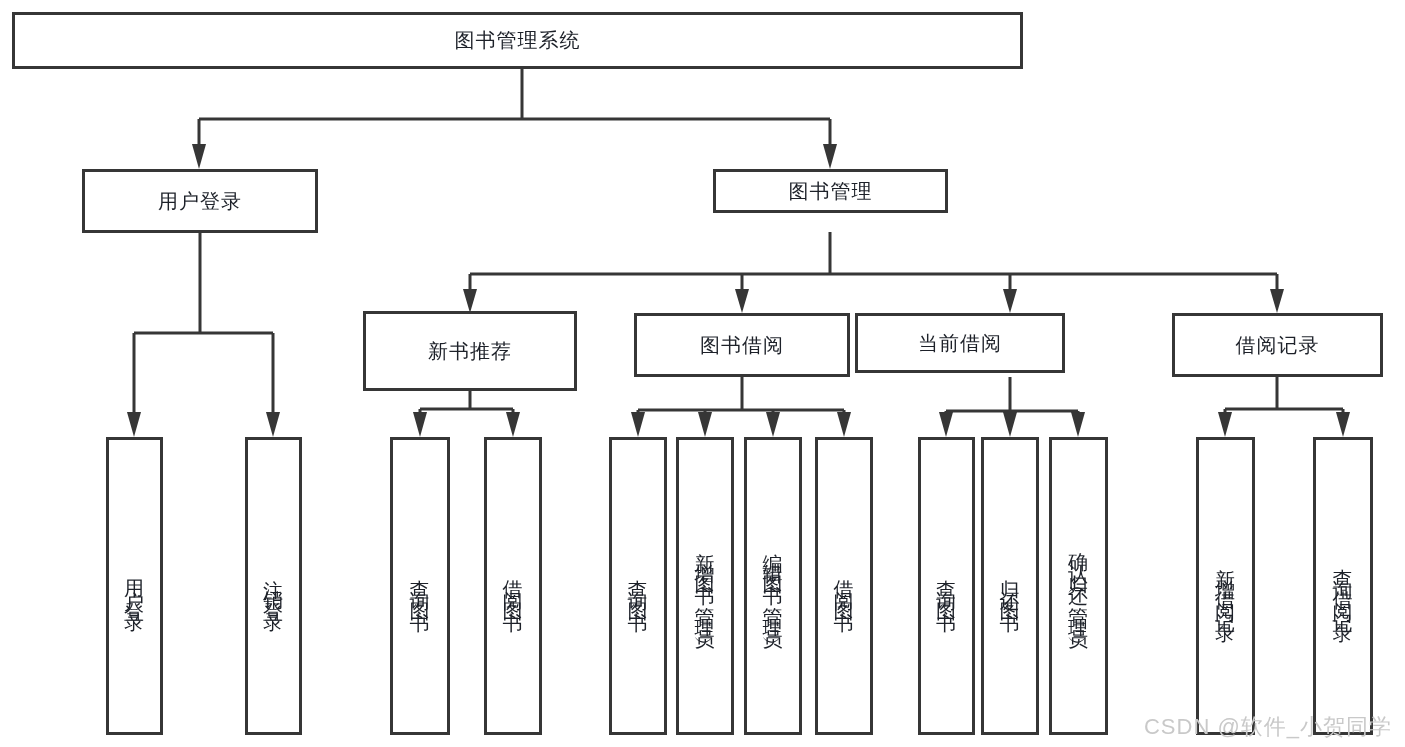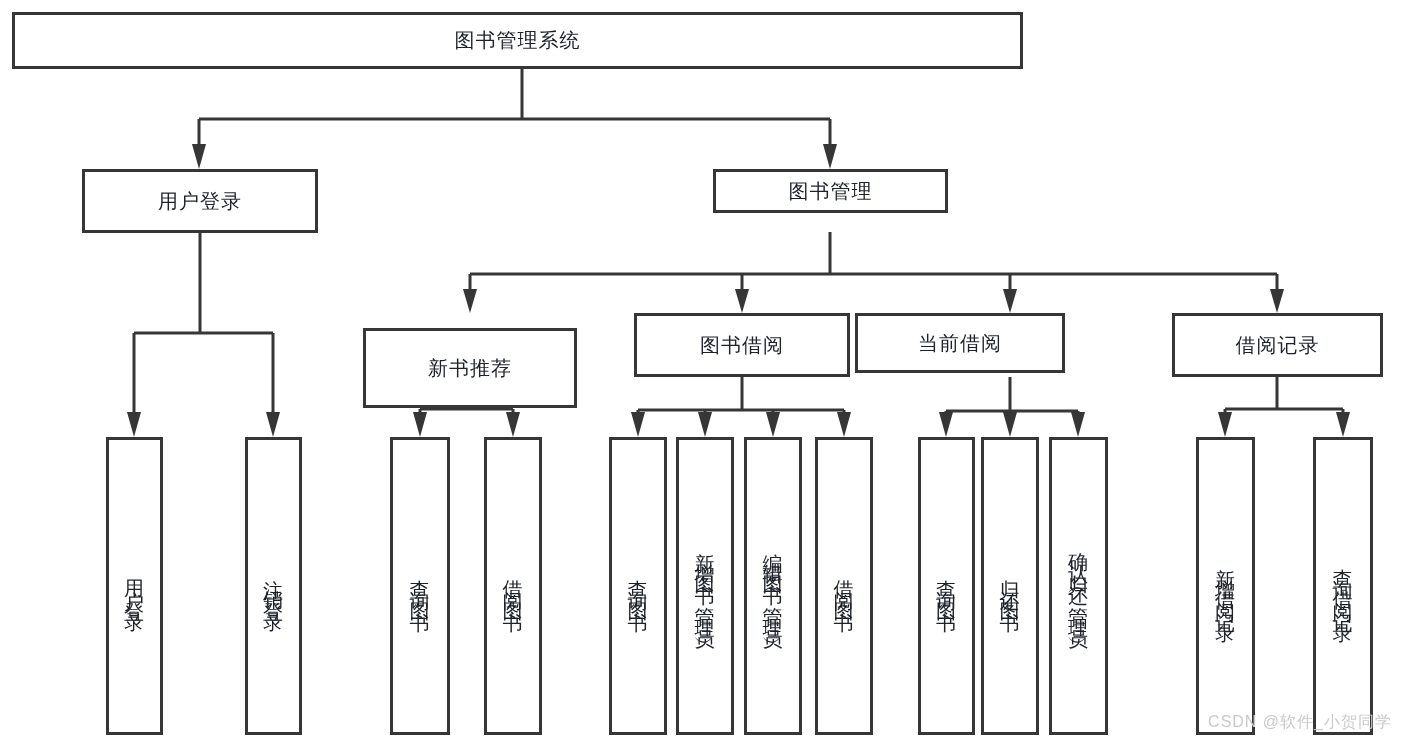--- a/index.html
+++ b/index.html
@@ -29,21 +29,21 @@
     writing-mode:vertical-rl;
     text-orientation:mixed;
     letter-spacing:11px;
     font-size:20px;
     line-height:1;
   }
   #watermark{
     position:absolute;
     right:13px;
     top:712px;
-    font-size:16px;
+    font-size:22px;
     color:#c9c9c9;
     letter-spacing:1px;
     z-index:3;
     white-space:nowrap;
   }
 </style>
 </head>
 <body>
 
 <div id="canvas">
@@ -103,21 +103,21 @@
       <polygon points="1218,412 1232,412 1225,437"></polygon>
       <polygon points="1336,412 1350,412 1343,437"></polygon>
     </g>
   </svg>
 
   <div class="box" style="left:12px;top:12px;width:1011px;height:57px">图书管理系统</div>
 
   <div class="box" style="left:82px;top:169px;width:236px;height:64px">用户登录</div>
   <div class="box" style="left:713px;top:169px;width:235px;height:44px">图书管理</div>
 
-  <div class="box" style="left:363px;top:328px;width:214px;height:80px">新书推荐</div>
+  <div class="box" style="left:363px;top:311px;width:214px;height:80px">新书推荐</div>
   <div class="box" style="left:634px;top:313px;width:216px;height:64px">图书借阅</div>
   <div class="box" style="left:855px;top:313px;width:210px;height:60px">当前借阅</div>
   <div class="box" style="left:1172px;top:313px;width:211px;height:64px">借阅记录</div>
 
   <div class="box v" style="left:106px;top:437px;width:57px;height:298px">用户登录</div>
   <div class="box v" style="left:245px;top:437px;width:57px;height:298px">注销登录</div>
 
   <div class="box v" style="left:390px;top:437px;width:60px;height:298px">查询图书</div>
   <div class="box v" style="left:484px;top:437px;width:58px;height:298px">借阅图书</div>
 

